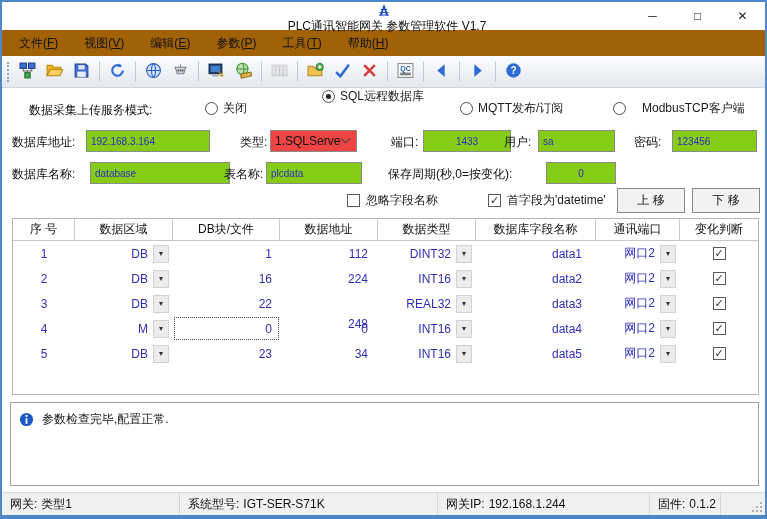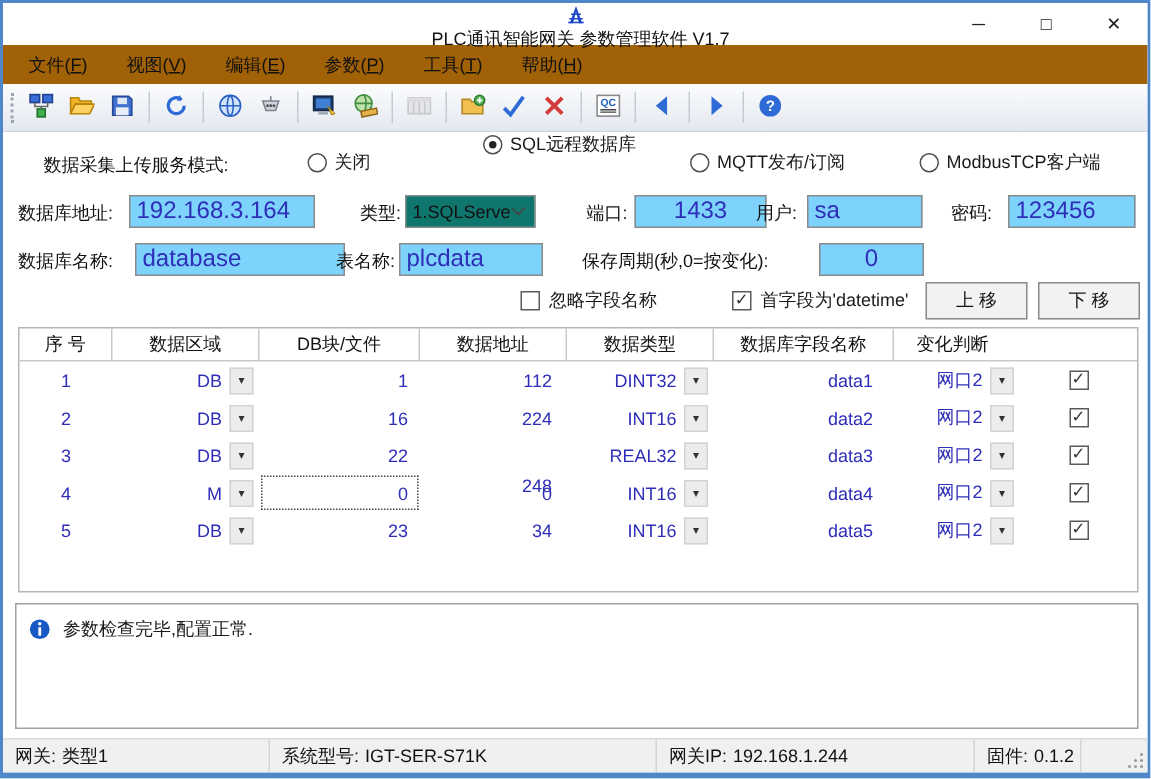--- a/index.html
+++ b/index.html
@@ -25,29 +25,29 @@
   .toolbar{height:32px;display:flex;align-items:center;padding-left:4px;
     background:linear-gradient(#fbfcfd,#e4e9f0);border-bottom:1px solid #cfd6de;}
   .tgrip{width:3px;height:20px;border-left:2px dotted #9aa6b4;margin:0 4px 0 1px;}
   .tbtn{width:25px;height:25px;display:flex;align-items:center;justify-content:center;margin:0 1px;border-radius:2px;}
   .tbtn svg{width:17px;height:17px;}
   .tbtn.disabled{opacity:.45;}
   .tsep{width:1px;height:21px;background:#c4cbd4;margin:0 4px;}
   
   .client{position:relative;height:404px;background:#fff;}
   .lbl{position:absolute;white-space:nowrap;color:#111;}
-  .tb{position:absolute;height:22px;border:1px solid #8a8a8a;background:#7dd3fc;
-      color:#2e2eb8;font-size:16px;padding:1px 4px;font-family:"Liberation Sans","DejaVu Sans",sans-serif;outline:none;}
+  .tb{position:absolute;height:22px;border:1px solid #8a8a8a;background:#84cc16;
+      color:#2e2eb8;font-size:10px;padding:1px 4px;font-family:"Liberation Sans","DejaVu Sans",sans-serif;outline:none;}
   .tb.center{text-align:center;}
   
   .radio{position:absolute;display:flex;align-items:center;white-space:nowrap;}
   .rdot{width:13px;height:13px;border:1px solid #4d4d4d;border-radius:50%;margin-right:5px;position:relative;background:#fff;flex:0 0 auto;}
   .radio.sel .rdot::after{content:"";position:absolute;left:3px;top:3px;width:5px;height:5px;border-radius:50%;background:#222;}
   
-  .combo{position:absolute;height:22px;border:1px solid #8a8a8a;background:#0f766e;display:flex;align-items:center;padding-left:4px;}
+  .combo{position:absolute;height:22px;border:1px solid #8a8a8a;background:#ef4444;display:flex;align-items:center;padding-left:4px;}
   .combo .cval{flex:1;color:#111;}
   .combo .chev{width:7px;height:7px;border-right:1.6px solid #444;border-bottom:1.6px solid #444;transform:rotate(45deg) translate(-2px,-2px);margin-right:7px;flex:0 0 auto;}
   
   .cbx{width:13px;height:13px;border:1px solid #5a5a5a;background:#fff;display:inline-flex;align-items:center;justify-content:center;font-size:11px;line-height:1;color:#333;flex:0 0 auto;margin-right:6px;}
   .cbxrow{position:absolute;display:flex;align-items:center;white-space:nowrap;}
   
   .pbtn{position:absolute;height:25px;background:#f2f2f2;border:1px solid #8a8a8a;display:flex;align-items:center;justify-content:center;color:#111;}
   
   .grid{position:absolute;left:10px;top:130px;width:747px;height:177px;border:1px solid #b5b5b5;background:#fff;overflow:hidden;}
   .ghead{display:flex;height:22px;border-bottom:1px solid #c9c9c9;}
@@ -259,20 +259,21 @@
 
     
     <div class="grid">
       <div class="ghead" id="ghead">
           <span class="gh" style="width: 62px;">序 号</span>
           <span class="gh" style="width: 98px;">数据区域</span>
           <span class="gh" style="width: 107px;">DB块/文件</span>
           <span class="gh" style="width: 98px;">数据地址</span>
           <span class="gh" style="width: 98px;">数据类型</span>
           <span class="gh" style="width: 120px;">数据库字段名称</span>
+          <span class="gh" style="width: 84px;">通讯端口</span>
           <span class="gh" style="width: 78px;">变化判断</span>
         </div>
       <div id="gbody">
           <div class="grow">
             <div class="gc center" style="width: 62px;">1</div>
             <div class="gc right" style="width: 98px; padding-right: 4px;">
               <span>DB</span>
               <span class="dropbtn">▾</span>
             </div>
             <div class="gc right" style="width: 107px; padding-right: 8px;">1</div>
@@ -392,21 +393,21 @@
     </div>
   <label class="radio" style="left: 203px; top: 12px;">
         <span class="rdot"></span>
         <span>关闭</span>
       </label><label class="radio sel" style="left: 320px; top: 0;">
         <span class="rdot"></span>
         <span>SQL远程数据库</span>
       </label><label class="radio" style="left: 458px; top: 12px;">
         <span class="rdot"></span>
         <span>MQTT发布/订阅</span>
-      </label><label class="radio" style="left: 611px; top: 12px;">
+      </label><label class="radio" style="left: 611px; top: 12px; gap: 11px;">
         <span class="rdot"></span>
         <span>ModbusTCP客户端</span>
       </label></div>
 
   <div class="statusbar" id="statusbar">
       <div class="sb-sec" style="width: 178px;">
         <span>网关:</span>
         <span>类型1</span>
       </div>
       <div class="sb-sec" style="width: 258px;">

